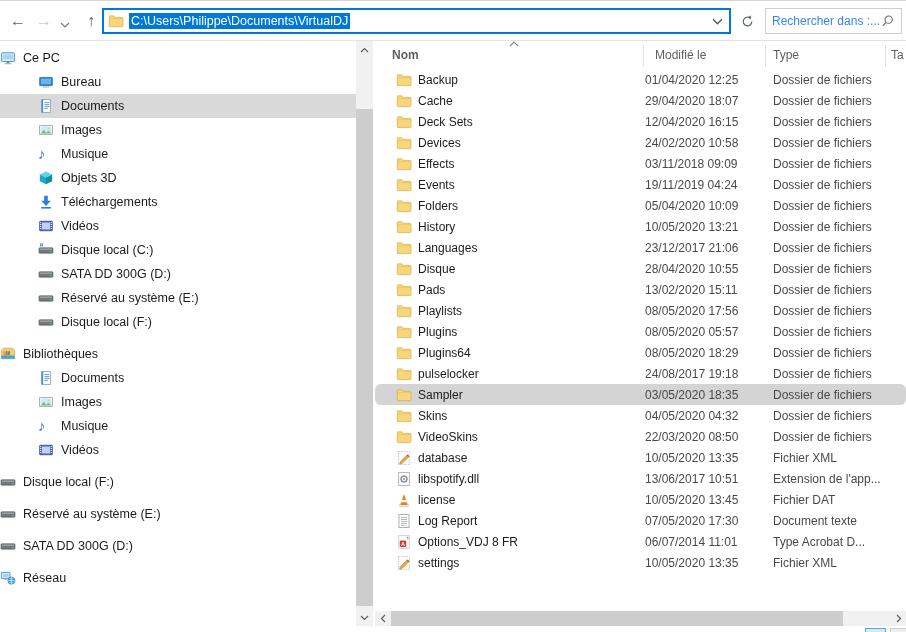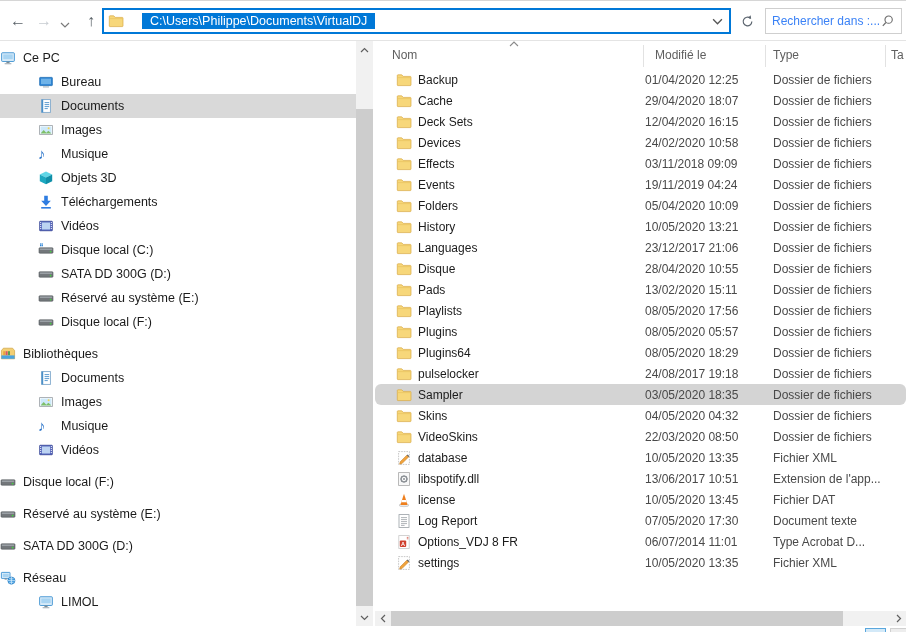--- a/index.html
+++ b/index.html
@@ -11,21 +11,21 @@
   .toolbar{position:absolute;top:0;left:0;right:0;height:39px;background:#fff;border-bottom:1px solid #e4e4e4;}
   .nav-btn{position:absolute;top:8px;height:24px;width:24px;text-align:center;line-height:24px;
            font-size:16px;color:#5a6268;user-select:none;}
   .nav-back{left:6px;}
   .nav-fwd{left:32px;color:#c7ccd1;}
   .nav-chev{left:57px;width:16px;padding-top:2px;box-sizing:border-box;}
   .nav-up{left:79px;}
   .address-bar{position:absolute;left:102px;top:7px;width:629px;height:26px;box-sizing:border-box;
                border:2px solid #0078d7;background:#fff;display:flex;align-items:center;}
   .addr-folder{margin-left:4px;display:inline-flex;width:16px;height:16px;flex:none;}
-  .addr-text{margin-left:18px;font-size:12.5px;background:#0078d7;color:#fff;padding:1px 8px;white-space:nowrap;text-align:right;}
+  .addr-text{margin-left:5px;font-size:12.5px;background:#0078d7;color:#fff;padding:1px 2px;white-space:nowrap;text-align:right;}
   .addr-chev{margin-left:auto;padding-right:6px;display:inline-flex;}
   .refresh-btn{position:absolute;left:736px;top:7px;width:23px;height:26px;display:flex;align-items:center;justify-content:center;}
   .search-box{position:absolute;left:765px;top:7px;width:137px;height:26px;box-sizing:border-box;
               border:1px solid #cfcfcf;background:#fff;display:flex;align-items:center;padding:0 6px;}
   .search-ph{flex:1;font-size:12px;color:#3b82f6;white-space:nowrap;overflow:hidden;}
   .search-mag{display:inline-flex;flex:none;}
 
   
   .sidebar{position:absolute;left:0;top:40px;width:356px;bottom:7px;padding-top:5px;box-sizing:border-box;overflow:hidden;}
   .side-item{height:24px;display:flex;align-items:center;font-size:12.5px;color:#1b1b1b;cursor:default;}
@@ -40,21 +40,21 @@
   .vscroll{position:absolute;left:356px;top:40px;width:17px;height:585px;background:#f1f1f1;}
   .vs-btn{position:absolute;left:0;width:17px;height:17px;display:flex;align-items:center;justify-content:center;background:#f1f1f1;}
   .vs-up{top:0;}
   .vs-down{top:568px;}
   .vs-thumb{position:absolute;left:0;top:68px;width:17px;height:497px;background:#cdcdcd;}
 
   
   .filelist{position:absolute;left:375px;top:40px;right:0;bottom:22px;overflow:hidden;}
   .fl-header{position:absolute;top:0;left:0;right:0;height:28px;background:#fff;}
   .hcol{position:absolute;top:7px;font-size:12px;color:#5f5f5f;white-space:nowrap;}
-  .hcol-name{left:17px;}
+  .hcol-name{left:17px;font-weight:bold;}
   .hcol-modified{left:280px;}
   .hcol-type{left:398px;}
   .hcol-size{left:516px;}
   .hsep{position:absolute;top:4px;height:22px;width:1px;background:#e2e2e2;}
   .hsep1{left:268px;} .hsep2{left:390px;} .hsep3{left:510px;}
   .sort-chevron{position:absolute;left:134px;top:0;display:inline-flex;}
 
   .frows{position:absolute;top:28px;left:0;right:0;}
   .frow{height:21px;display:flex;align-items:center;}
   .frow.selected{background:#d4d4d4;border-radius:6px;}
@@ -343,31 +343,20 @@
         <span class="sicon">
           <svg viewBox="0 0 16 16" width="16" height="16">
             <rect x="1.4" y="2.4" width="8.6" height="6" rx="0.4" fill="#eaf4fc" stroke="#3f93d2" stroke-width="0.9"></rect>
             <rect x="2.6" y="3.6" width="6.2" height="3.6" fill="#a8d4f2"></rect>
             <rect x="4.6" y="8.4" width="2.2" height="1.2" fill="#7c8b96"></rect>
             <circle cx="11.4" cy="10.6" r="3.6" fill="#3f9be0" stroke="#2b7cc0" stroke-width="0.6"></circle>
             <path d="M7.8 10.6h7.2M11.4 7v7.2M9.2 8.2c1.4 1 3 1 4.4 0M9.2 13c1.4-1 3-1 4.4 0" stroke="#dff0fb" stroke-width="0.7" fill="none"></path>
           </svg>
         </span>
         <span class="slabel">Réseau</span>
-      </div>
-      <div class="side-item lvl1">
-        <span class="sicon">
-          <svg viewBox="0 0 16 16" width="16" height="16">
-            <rect x="1.7" y="2.8" width="12.6" height="8.6" rx="0.6" fill="#eaf4fc" stroke="#3f93d2" stroke-width="1"></rect>
-            <rect x="3.2" y="4.3" width="9.6" height="5.1" fill="#a8d4f2"></rect>
-            <rect x="6.4" y="11.6" width="3.2" height="1.6" fill="#7c8b96"></rect>
-            <rect x="4.6" y="13.2" width="6.8" height="1.1" rx="0.3" fill="#9aa7b0"></rect>
-          </svg>
-        </span>
-        <span class="slabel">LIMOL</span>
       </div>
     </div>
 
   <div class="vscroll">
     <span class="vs-btn vs-up">
       <svg width="9" height="6" viewBox="0 0 9 6">
           <polyline points="1,5 4.5,1.5 8,5" fill="none" stroke="#5f5f5f" stroke-width="1.2"></polyline>
         </svg>
     </span>
     <span class="vs-thumb"></span>

